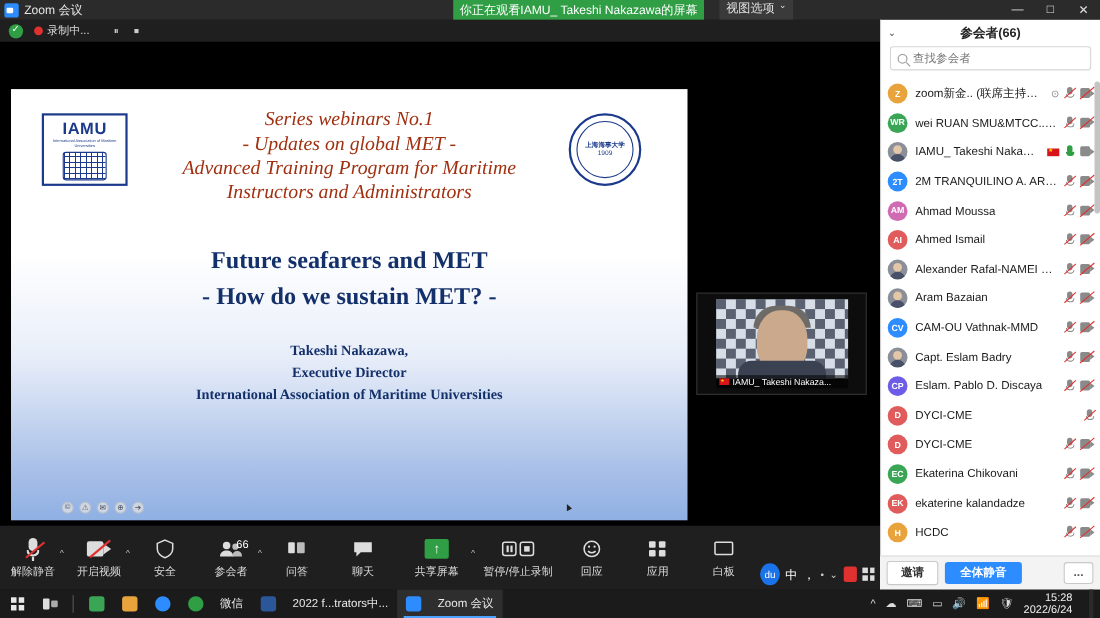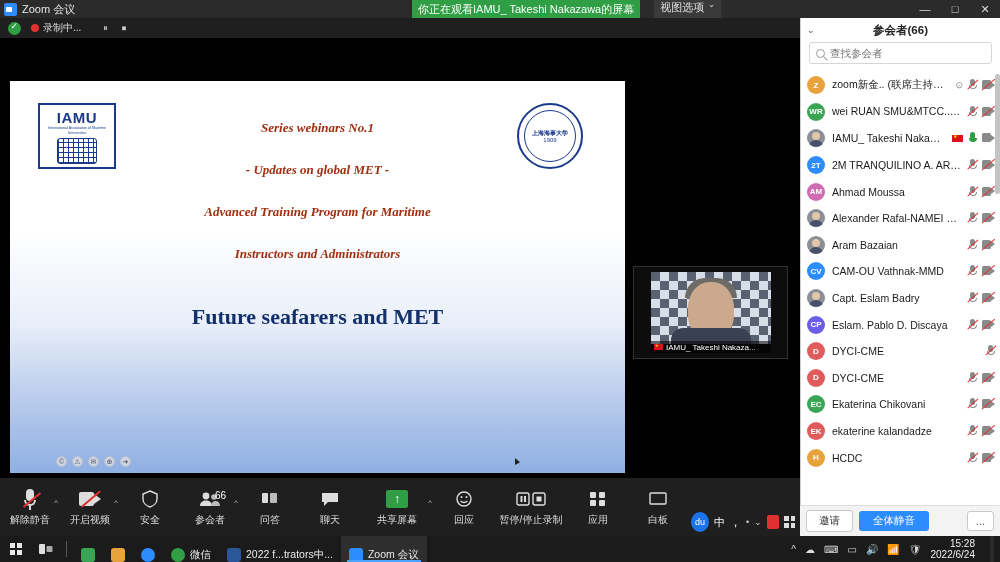--- a/index.html
+++ b/index.html
@@ -72,22 +72,22 @@
   .stage {
     position: absolute; top: 38px; left: 0; width: 800px; height: 440px; background: #000;
   }
   .slide {
     position: absolute; left: 10px; top: 43px; width: 615px; height: 392px;
     background: linear-gradient(to bottom, #ffffff 0%, #ffffff 38%, #e8eef9 62%, #a9c0e8 88%, #8fb0e3 100%);
     overflow: hidden;
   }
   .slide-head { text-align: center; padding-top: 16px; }
   .ser-line {
-    color: #a03010; font-style: italic; font-weight: bold; font-size: 13px;
-    line-height: 22px; font-family: "Liberation Serif", serif; margin-top: 20px;
+    color: #a03010; font-style: italic; font-weight: normal; font-size: 18px;
+    line-height: 22px; font-family: "Liberation Serif", serif;
   }
   .logo-left {
     position: absolute; left: 28px; top: 22px; width: 78px; height: 66px;
     border: 2px solid #1b3a8c; background: #fff;
     display: flex; flex-direction: column; align-items: center; justify-content: center;
   }
   .logo-left .nm { color: #1b3a8c; font-weight: bold; font-size: 15px; letter-spacing: 0.5px; }
   .logo-left .sub { color: #1b3a8c; font-size: 3.6px; line-height: 5px; text-align: center; }
   .logo-left .wheel {
     width: 40px; height: 26px; margin-top: 2px;
@@ -296,21 +296,21 @@
   .mini-cnflag:after { content: "★"; position: absolute; left: 1px; top: -2px; color: #ffde00; font-size: 5px; }
   .scrollbar {
     position: absolute; right: 0; top: 56px; width: 5px; height: 120px;
     background: #c4c4c4; border-radius: 3px;
   }
 
   
   .panel-footer {
     position: absolute; left: 800px; top: 505px; width: 200px; height: 31px;
     background: #f3f3f3; border-top: 1px solid #ddd;
-    display: flex; align-items: center; gap: 6px; padding: 4px 6px;
+    display: flex; align-items: center; gap: 6px; padding: 4px 6px; font-weight: bold;
   }
   .btn-invite {
     padding: 3px 12px; border: 1px solid #c9c9c9; border-radius: 3px;
     background: #fff; font-size: 10.5px; color: #333;
   }
   .btn-muteall {
     padding: 3px 14px; border-radius: 3px; background: #2d8cff; color: #fff; font-size: 10.5px;
   }
   .btn-more {
     margin-left: auto; padding: 3px 8px; border: 1px solid #c9c9c9; border-radius: 3px;
@@ -354,21 +354,21 @@
       linear-gradient(#e8e8e8,#e8e8e8) 0 0/5px 5px no-repeat,
       linear-gradient(#e8e8e8,#e8e8e8) 6.5px 0/5px 5px no-repeat,
       linear-gradient(#e8e8e8,#e8e8e8) 0 6.5px/5px 5px no-repeat,
       linear-gradient(#e8e8e8,#e8e8e8) 6.5px 6.5px/5px 5px no-repeat;
   }
   .tb-task {
     width: 28px; height: 26px; display: flex; align-items: center; justify-content: center;
   }
   .tb-divider { width: 1px; height: 16px; background: #555; margin: 0 6px; }
   .tb-app {
-    height: 26px; display: flex; align-items: flex-end; gap: 5px; padding: 0 8px;
+    height: 26px; display: flex; align-items: center; gap: 15px; padding: 0 8px;
     position: relative;
   }
   .tb-app.active { background: #2e2e2e; }
   .tb-app.active:after {
     content: ""; position: absolute; bottom: 0; left: 6px; right: 6px; height: 2px; background: #4aa3ff;
   }
   .tb-app .t { color: #e9e9e9; font-size: 10.5px; white-space: nowrap; }
   .ic-sq { width: 14px; height: 14px; border-radius: 3px; flex: none; }
   .tray {
     margin-left: auto; display: flex; align-items: center; gap: 9px; padding-right: 6px;
@@ -433,23 +433,29 @@
 
       <div class="slide-head">
         <div class="ser-line">Series webinars No.1</div>
         <div class="ser-line">- Updates on global MET -</div>
         <div class="ser-line">Advanced Training Program for Maritime</div>
         <div class="ser-line">Instructors and Administrators</div>
       </div>
 
       <div class="slide-title">
         <div>Future seafarers and MET</div>
-      </div>
-
-
+        <div>- How do we sustain MET? -</div>
+      </div>
+
+
+      <div class="slide-author">
+        <div>Takeshi Nakazawa,</div>
+        <div>Executive Director</div>
+        <div>International Association of Maritime Universities</div>
+      </div>
 
       <div class="slide-ctrls">
         <span class="sc">©</span>
         <span class="sc">⚠</span>
         <span class="sc">✉</span>
         <span class="sc">⊕</span>
         <span class="sc">➔</span>
       </div>
       <div class="cursor-dot"></div>
     </div>
@@ -536,45 +542,45 @@
       </div>
       <div class="lbl">聊天</div>
     </div>
 
     <div class="tool share-tool">
       <div class="ic">
         <div class="share-ic">↑</div>
       </div>
       <div class="lbl share-lbl">共享屏幕</div>
       <div class="caret-s">^</div>
-    </div>
-
-    <div class="tool">
-      <div class="ic">
-        <svg width="20" height="18" viewBox="0 0 20 18">
-            <circle cx="10" cy="9" r="7" fill="none" stroke="#ddd" stroke-width="1.4"></circle>
-            <circle cx="7.5" cy="7" r="1" fill="#ddd"></circle>
-            <circle cx="12.5" cy="7" r="1" fill="#ddd"></circle>
-            <path d="M6.5 11 Q10 14 13.5 11" fill="none" stroke="#ddd" stroke-width="1.3"></path>
-          </svg>
-      </div>
-      <div class="lbl">回应</div>
     </div>
 
     <div class="tool wide">
       <div class="ic">
         <svg width="32" height="16" viewBox="0 0 32 16">
             <rect x="2" y="2" width="12" height="12" rx="2" fill="none" stroke="#ddd" stroke-width="1.4"></rect>
             <rect x="5.5" y="5" width="2" height="6" fill="#ddd"></rect>
             <rect x="9" y="5" width="2" height="6" fill="#ddd"></rect>
             <rect x="18" y="2" width="12" height="12" rx="2" fill="none" stroke="#ddd" stroke-width="1.4"></rect>
             <rect x="21.5" y="5.5" width="5" height="5" fill="#ddd"></rect>
           </svg>
       </div>
       <div class="lbl">暂停/停止录制</div>
+    </div>
+
+    <div class="tool">
+      <div class="ic">
+        <svg width="20" height="18" viewBox="0 0 20 18">
+            <circle cx="10" cy="9" r="7" fill="none" stroke="#ddd" stroke-width="1.4"></circle>
+            <circle cx="7.5" cy="7" r="1" fill="#ddd"></circle>
+            <circle cx="12.5" cy="7" r="1" fill="#ddd"></circle>
+            <path d="M6.5 11 Q10 14 13.5 11" fill="none" stroke="#ddd" stroke-width="1.3"></path>
+          </svg>
+      </div>
+      <div class="lbl">回应</div>
     </div>
 
     <div class="tool">
       <div class="ic">
         <svg width="20" height="18" viewBox="0 0 20 18">
             <rect x="2" y="2" width="6" height="6" rx="1" fill="#ddd"></rect>
             <rect x="11" y="2" width="6" height="6" rx="1" fill="#ddd"></rect>
             <rect x="2" y="10" width="6" height="6" rx="1" fill="#ddd"></rect>
             <rect x="11" y="10" width="6" height="6" rx="1" fill="#ddd"></rect>
           </svg>
@@ -694,20 +700,36 @@
               <i class="sl"></i>
             </span>
           <span class="pic-cam">
               <i class="bx"></i>
               <i class="tr"></i>
               <i class="sl"></i>
             </span>
         </div>
       </div>
 
+      <div class="prow">
+        <div class="avatar" style="background:#e05c5c">AI</div>
+        <div class="pname">Ahmed Ismail</div>
+        <div class="pinfo">
+          <span class="pic-mic">
+              <i class="b"></i>
+              <i class="u"></i>
+              <i class="sl"></i>
+            </span>
+          <span class="pic-cam">
+              <i class="bx"></i>
+              <i class="tr"></i>
+              <i class="sl"></i>
+            </span>
+        </div>
+      </div>
 
       <div class="prow">
         <div class="avatar photo"></div>
         <div class="pname">Alexander Rafal-NAMEI Polytech...</div>
         <div class="pinfo">
           <span class="pic-mic">
               <i class="b"></i>
               <i class="u"></i>
               <i class="sl"></i>
             </span>

